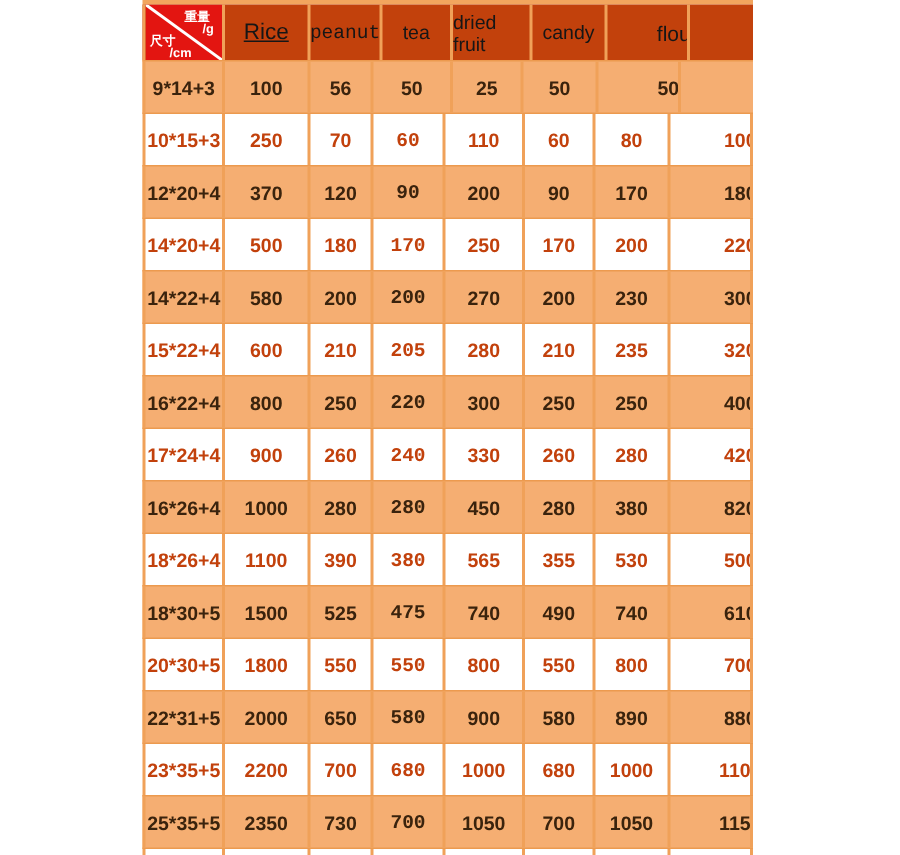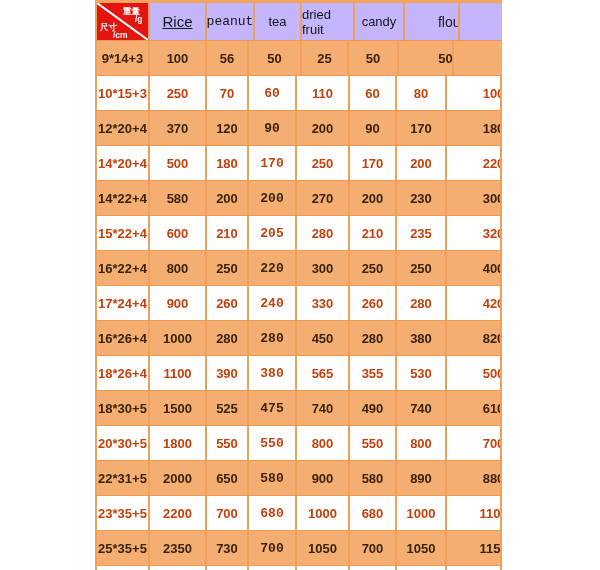--- a/index.html
+++ b/index.html
@@ -3,21 +3,21 @@
 <meta charset="utf-8">
 <style>
   html,body{margin:0;padding:0;}
   .stage{
     position:relative;width:600px;height:570px;background:#ffffff;
     overflow:hidden;font-family:"Liberation Sans",sans-serif;
   }
   .spec-table{position:absolute;left:95px;top:0;width:407px;}
   .topstrip{height:3px;background:#f2a55e;}
   .row{display:flex;border-left:2px solid #f0a159;}
-  .row.header{height:37px;background:#c4b5fd;}
+  .row.header{height:37px;background:#c2410c;}
   .row.data{height:34px;}
   .row.orange{background:#f5ae72;border-top:1px solid #ec9a4f;border-bottom:1px solid #ec9a4f;color:#3a230d;}
   .row.white{background:#ffffff;color:#c2410c;}
   .cell{
     box-sizing:border-box;display:flex;align-items:center;justify-content:center;
     border-right:2px solid #f0a159;overflow:hidden;
   }
   .c0{width:53px;}.c1{width:57px;}.c2{width:42px;}.c3{width:48px;font-family:Liberation Mono, monospace;}
   .c4{width:53px;}.c5{width:47px;}.c6{width:50px;}.c7{width:55px;padding-left:40px;}
   .hdr{font-size:13px;color:#161616;}

